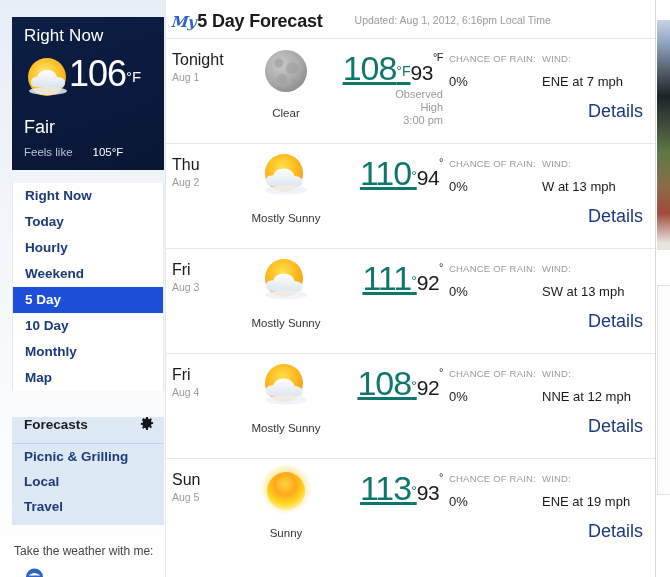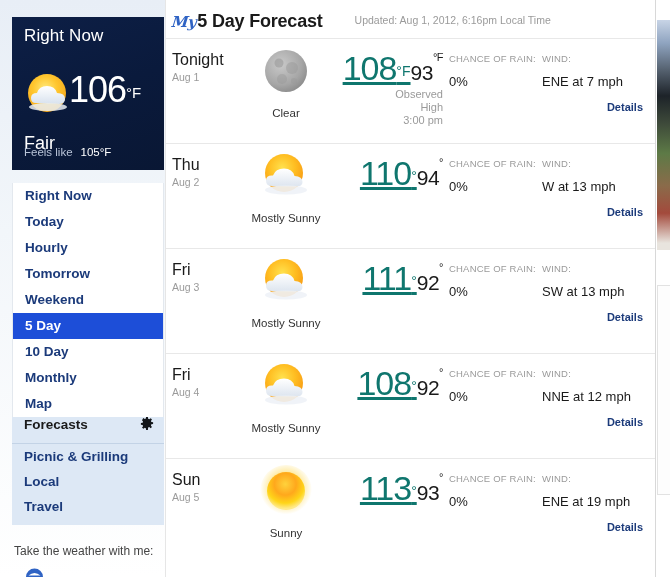--- a/index.html
+++ b/index.html
@@ -34,21 +34,21 @@
   }
   .nowcard-title {
     font-size: 17px;
     font-weight: normal;
     letter-spacing: .1px;
     color: #ffffff;
   }
   .now-main {
     position: relative;
     height: 60px;
-    margin-top: 21px;
+    margin-top: 5px;
   }
   .now-icon {
     position: absolute;
     left: -2px; top: 0px;
     width: 62px; height: 56px;
   }
   .now-temp {
     position: absolute;
     left: 45px; top: 2px;
     font-size: 36px;
@@ -68,21 +68,21 @@
     margin-top: 6px;
     font-size: 18px;
     color: #ffffff;
   }
   .now-feels {
     position: absolute;
     left: 12px; bottom: 12px;
     font-size: 11.5px;
     color: #b9c4d8;
   }
-  .now-feels b { color: #ffffff; font-weight: normal; margin-left: 8px; }
+  .now-feels b { color: #ffffff; font-weight: normal; margin-left: 20px; }
 
   
   .navbox {
     position: absolute;
     left: 12px; top: 183px;
     width: 152px;
     background: #ffffff;
     border: 1px solid #e3e8ee;
     border-top: none;
     border-bottom: none;
@@ -280,22 +280,22 @@
   }
   .meta-value {
     font-size: 13px;
     color: #1a1a1a;
     margin-top: 10px;
     white-space: nowrap;
   }
   .details {
     position: absolute;
     right: 12px; top: 62px;
-    font-size: 11px;
-    font-weight: bold;
+    font-size: 18px;
+    font-weight: normal;
     color: #1b3a7a;
     text-decoration: none;
     cursor: pointer;
   }
 
   
   #right-sliver {
     position: absolute;
     left: 655px; top: 0;
     width: 15px; height: 577px;
@@ -358,21 +358,20 @@
 
       <div class="now-feels">
         <span>Feels like</span><b>105°F</b>
       </div>
     </div>
 
     <div class="navbox">
       <a class="nav-item">Right Now</a>
       <a class="nav-item">Today</a>
       <a class="nav-item">Hourly</a>
-      <a class="nav-item">Tomorrow</a>
       <a class="nav-item">Weekend</a>
       <a class="nav-item active">5 Day</a>
       <a class="nav-item">10 Day</a>
       <a class="nav-item">Monthly</a>
       <a class="nav-item">Map</a>
     </div>
 
     <div class="forecastbox">
       <div class="forecast-head">
         <span class="forecast-head-label">Forecasts</span>

